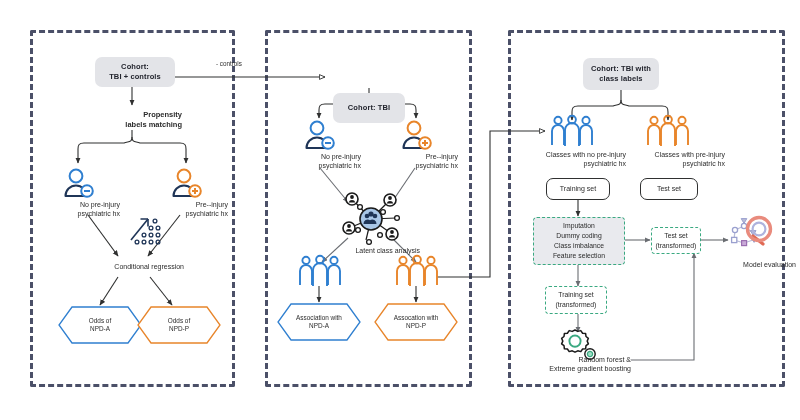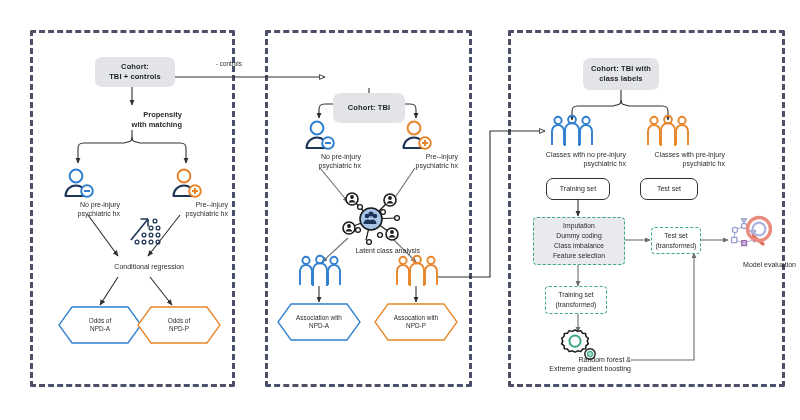--- a/index.html
+++ b/index.html
@@ -149,21 +149,21 @@
 
   <div class="node cohort" style="left:95px;top:57px;width:80px;height:30px;">
     <div>
       <span>Cohort:</span><br>
       <span>TBI + controls</span>
     </div>
   </div>
 
   <div class="node lbl bold" style="left:82px;top:110px;width:100px;">
     <span>Propensity</span><br>
-    <span>with matching</span>
+    <span>labels matching</span>
   </div>
 
   <div class="icon" style="left:62px;top:168px;">
     <svg width="34" height="30" viewBox="0 0 34 30">
       <circle cx="14" cy="8" r="6.4" fill="none" stroke="#2f7fd0" stroke-width="2"></circle>
       <path d="M3.5,28 A10.5,10.5 0 0 1 24.5,28 Z" fill="none" stroke="#1f3557" stroke-width="2" stroke-linejoin="round"></path>
       <circle cx="25" cy="23" r="5.8" fill="#fff" stroke="#2f7fd0" stroke-width="2"></circle>
       <line x1="22" y1="23" x2="28" y2="23" stroke="#2f7fd0" stroke-width="2"></line>
     </svg>
   </div>

